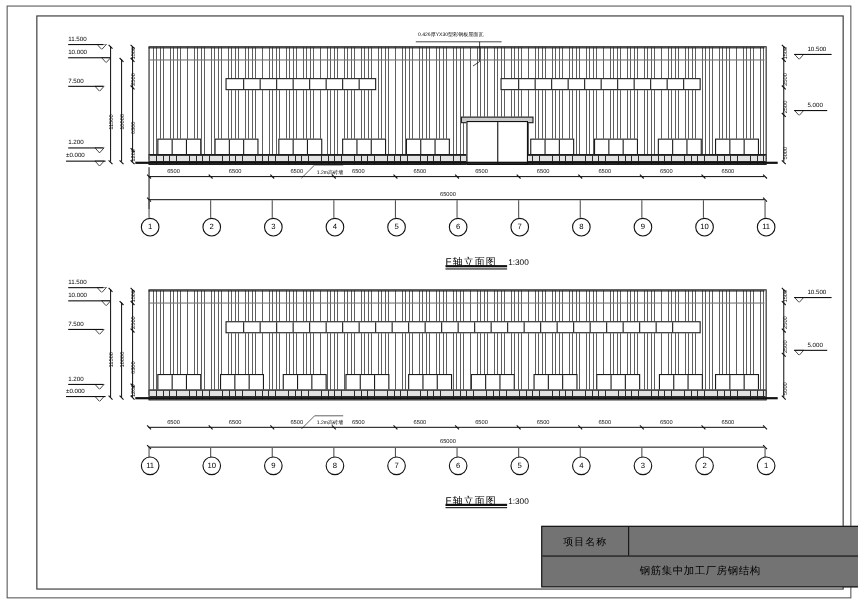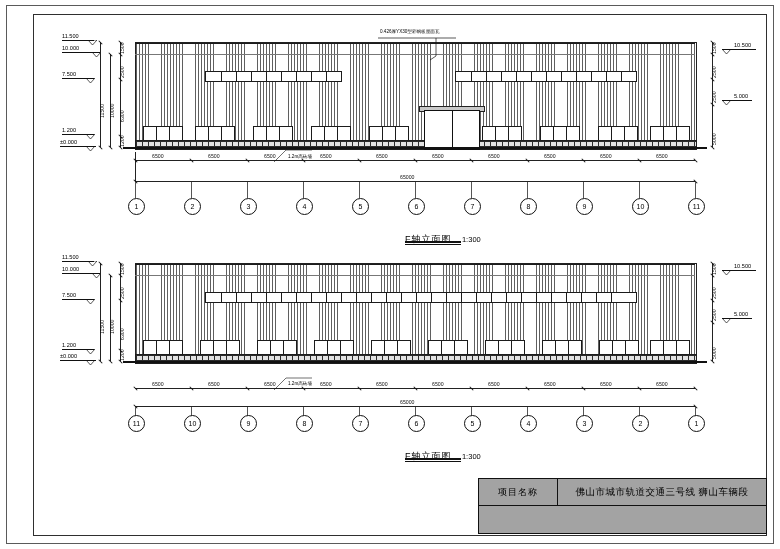--- a/index.html
+++ b/index.html
@@ -75,21 +75,21 @@
   .vtitle .nm{font-size:9px;letter-spacing:1px;}
   .vtitle .sc{font-size:7.5px;margin-left:6px;}
   .vtitle .ul1{position:absolute;left:0;height:1.6px;background:#111;}
   .vtitle .ul2{position:absolute;left:0;height:.7px;background:#111;}
 
   
   .leader svg{display:block;overflow:visible;}
   .leadtxt{position:absolute;font-size:4.6px;white-space:nowrap;}
 
   
-  .tblock{position:absolute;border:1px solid #111;background:#a3a3a3;}
+  .tblock{position:absolute;border:1px solid #111;background:#737373;margin-left:14px;}
   .tbrow{display:flex;border-bottom:1px solid #111;}
   .tbrow:last-child{border-bottom:none;}
   .tbkey{width:78px;border-right:1px solid #111;display:flex;align-items:center;
          justify-content:center;font-size:9px;letter-spacing:1px;}
   .tbval{flex:1;display:flex;align-items:center;justify-content:center;
          font-size:9.5px;letter-spacing:.5px;}
   .tbrow{height:26px;}
 
   
   .wm{position:absolute;left:0;top:0;width:100%;height:100%;pointer-events:none;}
@@ -619,22 +619,22 @@
       <span class="nm">F轴立面图</span>
       <span class="sc">1:300</span>
       <span class="ul1" style="top:13px;width:56px;"></span>
       <span class="ul2" style="top:16px;width:56px;"></span>
     </div>
   </div>
 
   <div class="tblock" style="left:478px;top:478px;width:287px;height:54px;">
     <div class="tbrow">
       <div class="tbkey">项目名称</div>
-      <div class="tbval">佛山市城市轨道交通三号线 狮山车辆段</div>
     </div>
     <div class="tbrow">
+      <div class="tbval">钢筋集中加工厂房钢结构</div>
     </div>
   </div>
 
   <div class="wm">
   </div>
 
 </div>
 
 </body></html>

